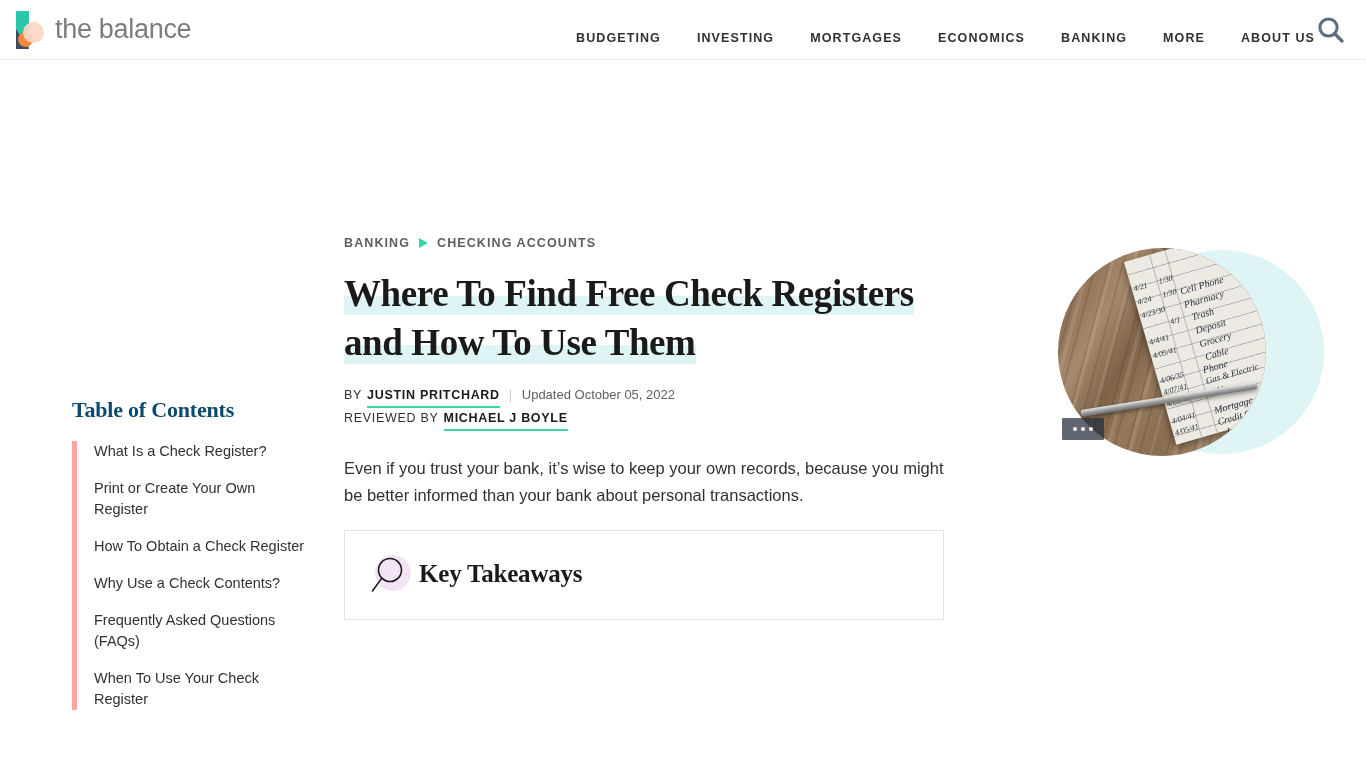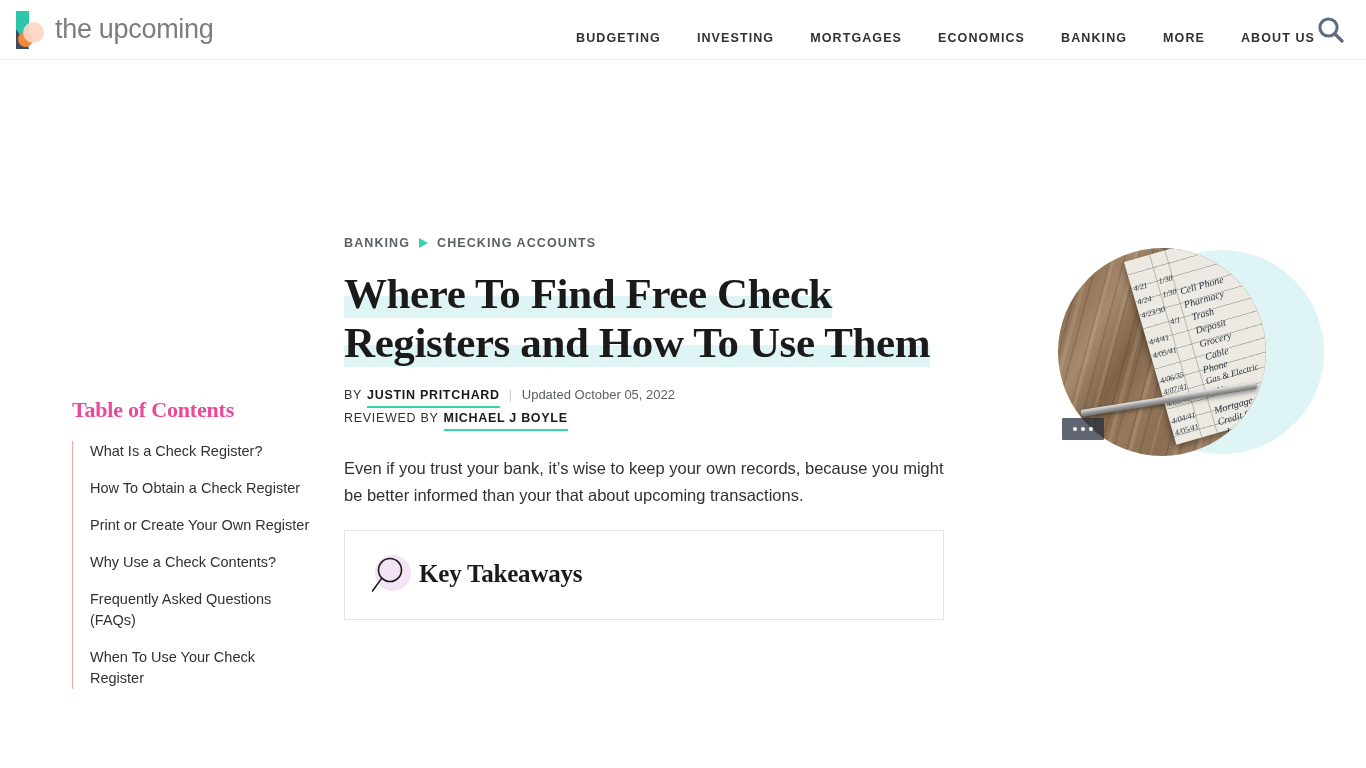--- a/index.html
+++ b/index.html
@@ -111,29 +111,29 @@
   .toc {
     position: absolute;
     left: 72px;
     top: 337px;
     width: 238px;
   }
   .toc-title {
     font-family: "Liberation Serif", serif;
     font-size: 22px;
     font-weight: 700;
-    color: #ec4899;
+    color: #0c4a6e;
     margin: 0 0 18px 0;
     letter-spacing: -0.2px;
   }
   .toc-list {
     list-style: none;
     margin: 0;
     padding: 0 0 0 17px;
-    border-left: 1px solid #fca5a5;
+    border-left: 5px solid #fca5a5;
   }
   .toc-list li { margin-bottom: 16px; }
   .toc-link {
     display: block;
     font-size: 14.5px;
     line-height: 21px;
     color: #2f3133;
     text-decoration: none;
     cursor: pointer;
   }
@@ -162,21 +162,21 @@
   }
   .bc-sep {
     width: 0; height: 0;
     border-left: 9px solid #36d6a8;
     border-top: 5.5px solid transparent;
     border-bottom: 5.5px solid transparent;
     flex: none;
   }
   .headline {
     font-family: "Liberation Serif", serif;
-    font-size: 43px;
+    font-size: 37px;
     line-height: 49px;
     font-weight: 700;
     color: #1a1a1a;
     margin: 19px 0 0 0;
     letter-spacing: -0.4px;
   }
   .headline span.hl {
     background: linear-gradient(to top, #dff4f4 0%, #dff4f4 45%, transparent 45%, transparent 100%);
     padding-bottom: 1px;
   }
@@ -378,21 +378,21 @@
 
 <div class="header">
 
   <a class="brand" href="#">
     <span class="logo-mark">
       <span class="lm-teal"></span>
       <span class="lm-navy"></span>
       <span class="lm-orange"></span>
       <span class="lm-peach"></span>
     </span>
-    <span class="brand-name">the upcoming</span>
+    <span class="brand-name">the balance</span>
   </a>
 
   <nav class="nav">
     <a class="nav-item" href="#">BUDGETING</a>
     <a class="nav-item" href="#">INVESTING</a>
     <a class="nav-item" href="#">MORTGAGES</a>
     <a class="nav-item" href="#">ECONOMICS</a>
     <a class="nav-item" href="#">BANKING</a>
     <a class="nav-item" href="#">MORE</a>
     <a class="nav-item" href="#">ABOUT US</a>
@@ -408,24 +408,24 @@
 
 <div class="page">
 
   <aside class="toc">
     <h2 class="toc-title">Table of Contents</h2>
     <ul class="toc-list">
       <li>
           <a class="toc-link" href="#">What Is a Check Register?</a>
         </li>
       <li>
-          <a class="toc-link" href="#">How To Obtain a Check Register</a>
+          <a class="toc-link" href="#">Print or Create Your Own Register</a>
         </li>
       <li>
-          <a class="toc-link" href="#">Print or Create Your Own Register</a>
+          <a class="toc-link" href="#">How To Obtain a Check Register</a>
         </li>
       <li>
           <a class="toc-link" href="#">Why Use a Check Contents?</a>
         </li>
       <li>
           <a class="toc-link" href="#">Frequently Asked Questions (FAQs)</a>
         </li>
       <li>
           <a class="toc-link" href="#">When To Use Your Check Register</a>
         </li>
@@ -449,21 +449,21 @@
         <a class="by-name" href="#">JUSTIN PRITCHARD</a>
         <span class="by-divider">|</span>
         <span class="by-date">Updated October 05, 2022</span>
       </div>
       <div class="byline-row">
         <span class="by-label">REVIEWED BY</span>
         <a class="by-name" href="#">MICHAEL J BOYLE</a>
       </div>
     </div>
 
-    <p class="body-p">Even if you trust your bank, it’s wise to keep your own records, because you might be better informed than your that about upcoming transactions.</p>
+    <p class="body-p">Even if you trust your bank, it’s wise to keep your own records, because you might be better informed than your bank about personal transactions.</p>
 
     <section class="takeaways">
       <div class="kt-head">
         <span class="kt-icon">
           <span class="bg"></span>
           <svg width="42" height="42" viewBox="0 0 42 42" style="position:absolute;left:0;top:0;">
             <circle cx="21" cy="17" r="11.5" fill="none" stroke="#1a1a1a" stroke-width="1.6"></circle>
             <line x1="12.6" y1="25.4" x2="3.5" y2="38" stroke="#1a1a1a" stroke-width="1.6" stroke-linecap="round"></line>
           </svg>
         </span>

